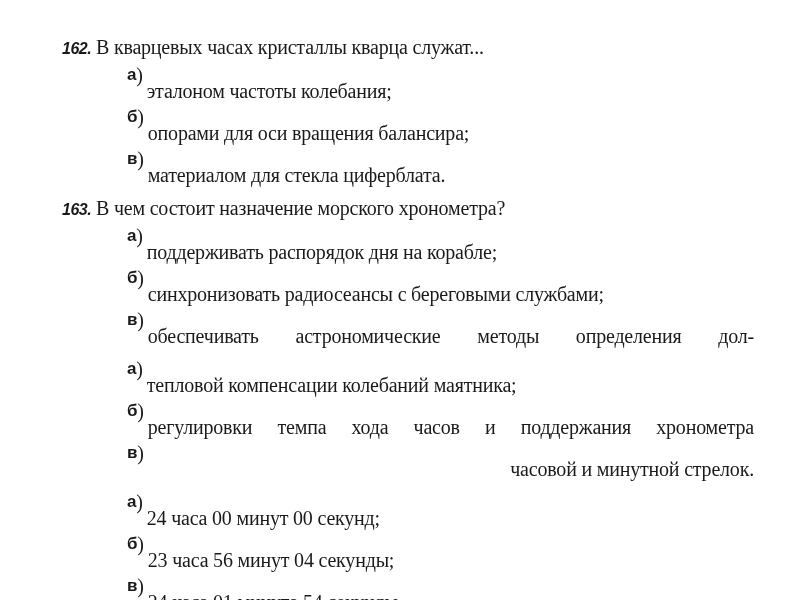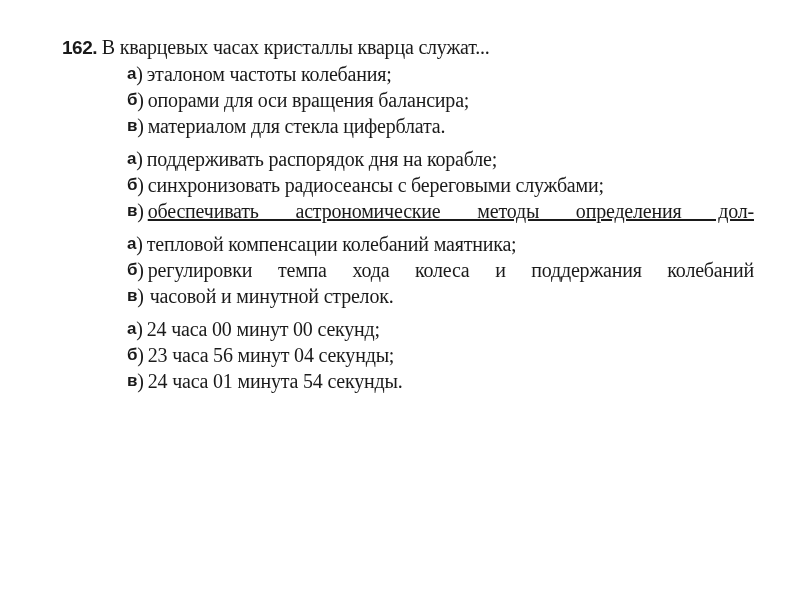--- a/index.html
+++ b/index.html
@@ -26,22 +26,23 @@
     }
     .q-head {
       font-size: 20px;
       line-height: 26px;
       white-space: nowrap;
       letter-spacing: -0.2px;
     }
     .q-num {
       font-family: "Liberation Sans", "DejaVu Sans", sans-serif;
       font-weight: bold;
-      font-size: 19px;
+      font-size: 16px;
       letter-spacing: -0.5px;
+      font-style: italic;
     }
     .options {
       margin-left: 65px;
     }
     .option {
       display: flex;
       font-size: 20px;
       line-height: 26px;
       letter-spacing: -0.2px;
     }
@@ -51,20 +52,21 @@
       font-size: 17px;
       flex: 0 0 auto;
     }
     .opt-paren {
       flex: 0 0 auto;
       margin-right: 4px;
     }
     .opt-text {
       flex: 1 1 auto;
       text-align: justify;
+      margin-top: 16px;
     }
   </style>
 </head>
 <body>
 
 <div class="page">
 
   <div class="question">
     <div class="q-head">
       <span class="q-num">162.</span>
@@ -83,60 +85,64 @@
       </div>
       <div class="option">
         <span class="opt-letter">в</span>
           <span class="opt-paren">)</span>
         <span class="opt-text">материалом для стекла циферблата.</span>
       </div>
     </div>
   </div>
 
   <div class="question">
+    <div class="q-head">
+      <span class="q-num">163.</span>
+      <span>В чем состоит назначение морского хронометра?</span>
+    </div>
     <div class="options">
       <div class="option">
         <span class="opt-letter">а</span>
           <span class="opt-paren">)</span>
         <span class="opt-text">поддерживать распорядок дня на корабле;</span>
       </div>
       <div class="option">
         <span class="opt-letter">б</span>
           <span class="opt-paren">)</span>
         <span class="opt-text">синхронизовать радиосеансы с береговыми службами;</span>
       </div>
       <div class="option">
         <span class="opt-letter">в</span>
           <span class="opt-paren">)</span>
         <span class="opt-text" style="text-align:left;">
-          <span style="display:block;text-align:justify;text-align-last:justify;text-decoration:underline;">обеспечивать астрономические методы определения дол-</span>
+          <span style="display:block;text-align:justify;text-align-last:justify;">обеспечивать астрономические методы определения дол-</span>
         </span>
       </div>
     </div>
   </div>
 
   <div class="question">
     <div class="options">
       <div class="option">
         <span class="opt-letter">а</span>
           <span class="opt-paren">)</span>
         <span class="opt-text">тепловой компенсации колебаний маятника;</span>
       </div>
       <div class="option">
         <span class="opt-letter">б</span>
           <span class="opt-paren">)</span>
         <span class="opt-text" style="text-align:left;">
-          <span style="display:block;text-align:justify;text-align-last:justify;">регулировки темпа хода колеса и поддержания колебаний</span>
+          <span style="display:block;text-align:justify;text-align-last:justify;">регулировки темпа хода часов и поддержания хронометра</span>
         </span>
       </div>
       <div class="option">
         <span class="opt-letter">в</span>
           <span class="opt-paren">)</span>
         <span class="opt-text" style="text-align:left;">
-          <span style="display:block;margin-left:2px;">часовой и минутной стрелок.</span>
+          <span style="display:block;margin-left:2px;text-align:right;">часовой и минутной стрелок.</span>
         </span>
       </div>
     </div>
   </div>
 
   <div class="question">
     <div class="options">
       <div class="option">
         <span class="opt-letter">а</span>
           <span class="opt-paren">)</span>

